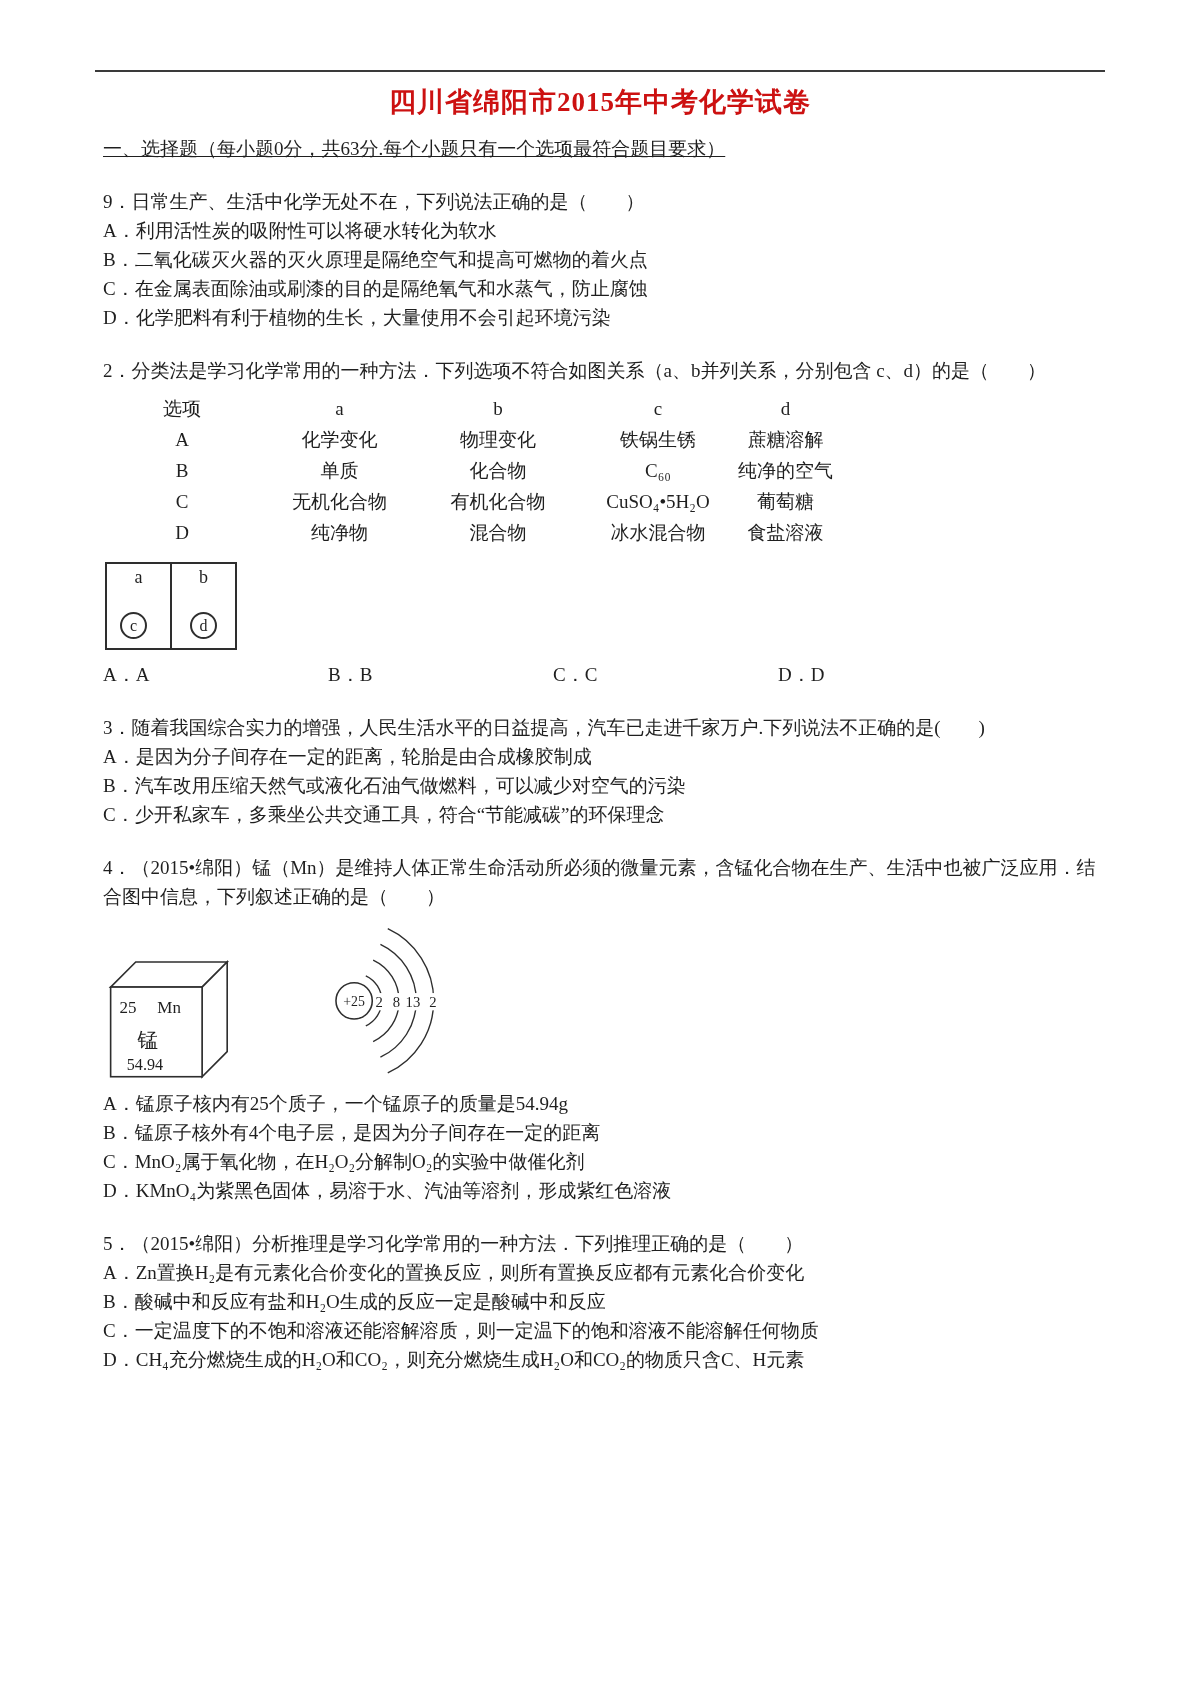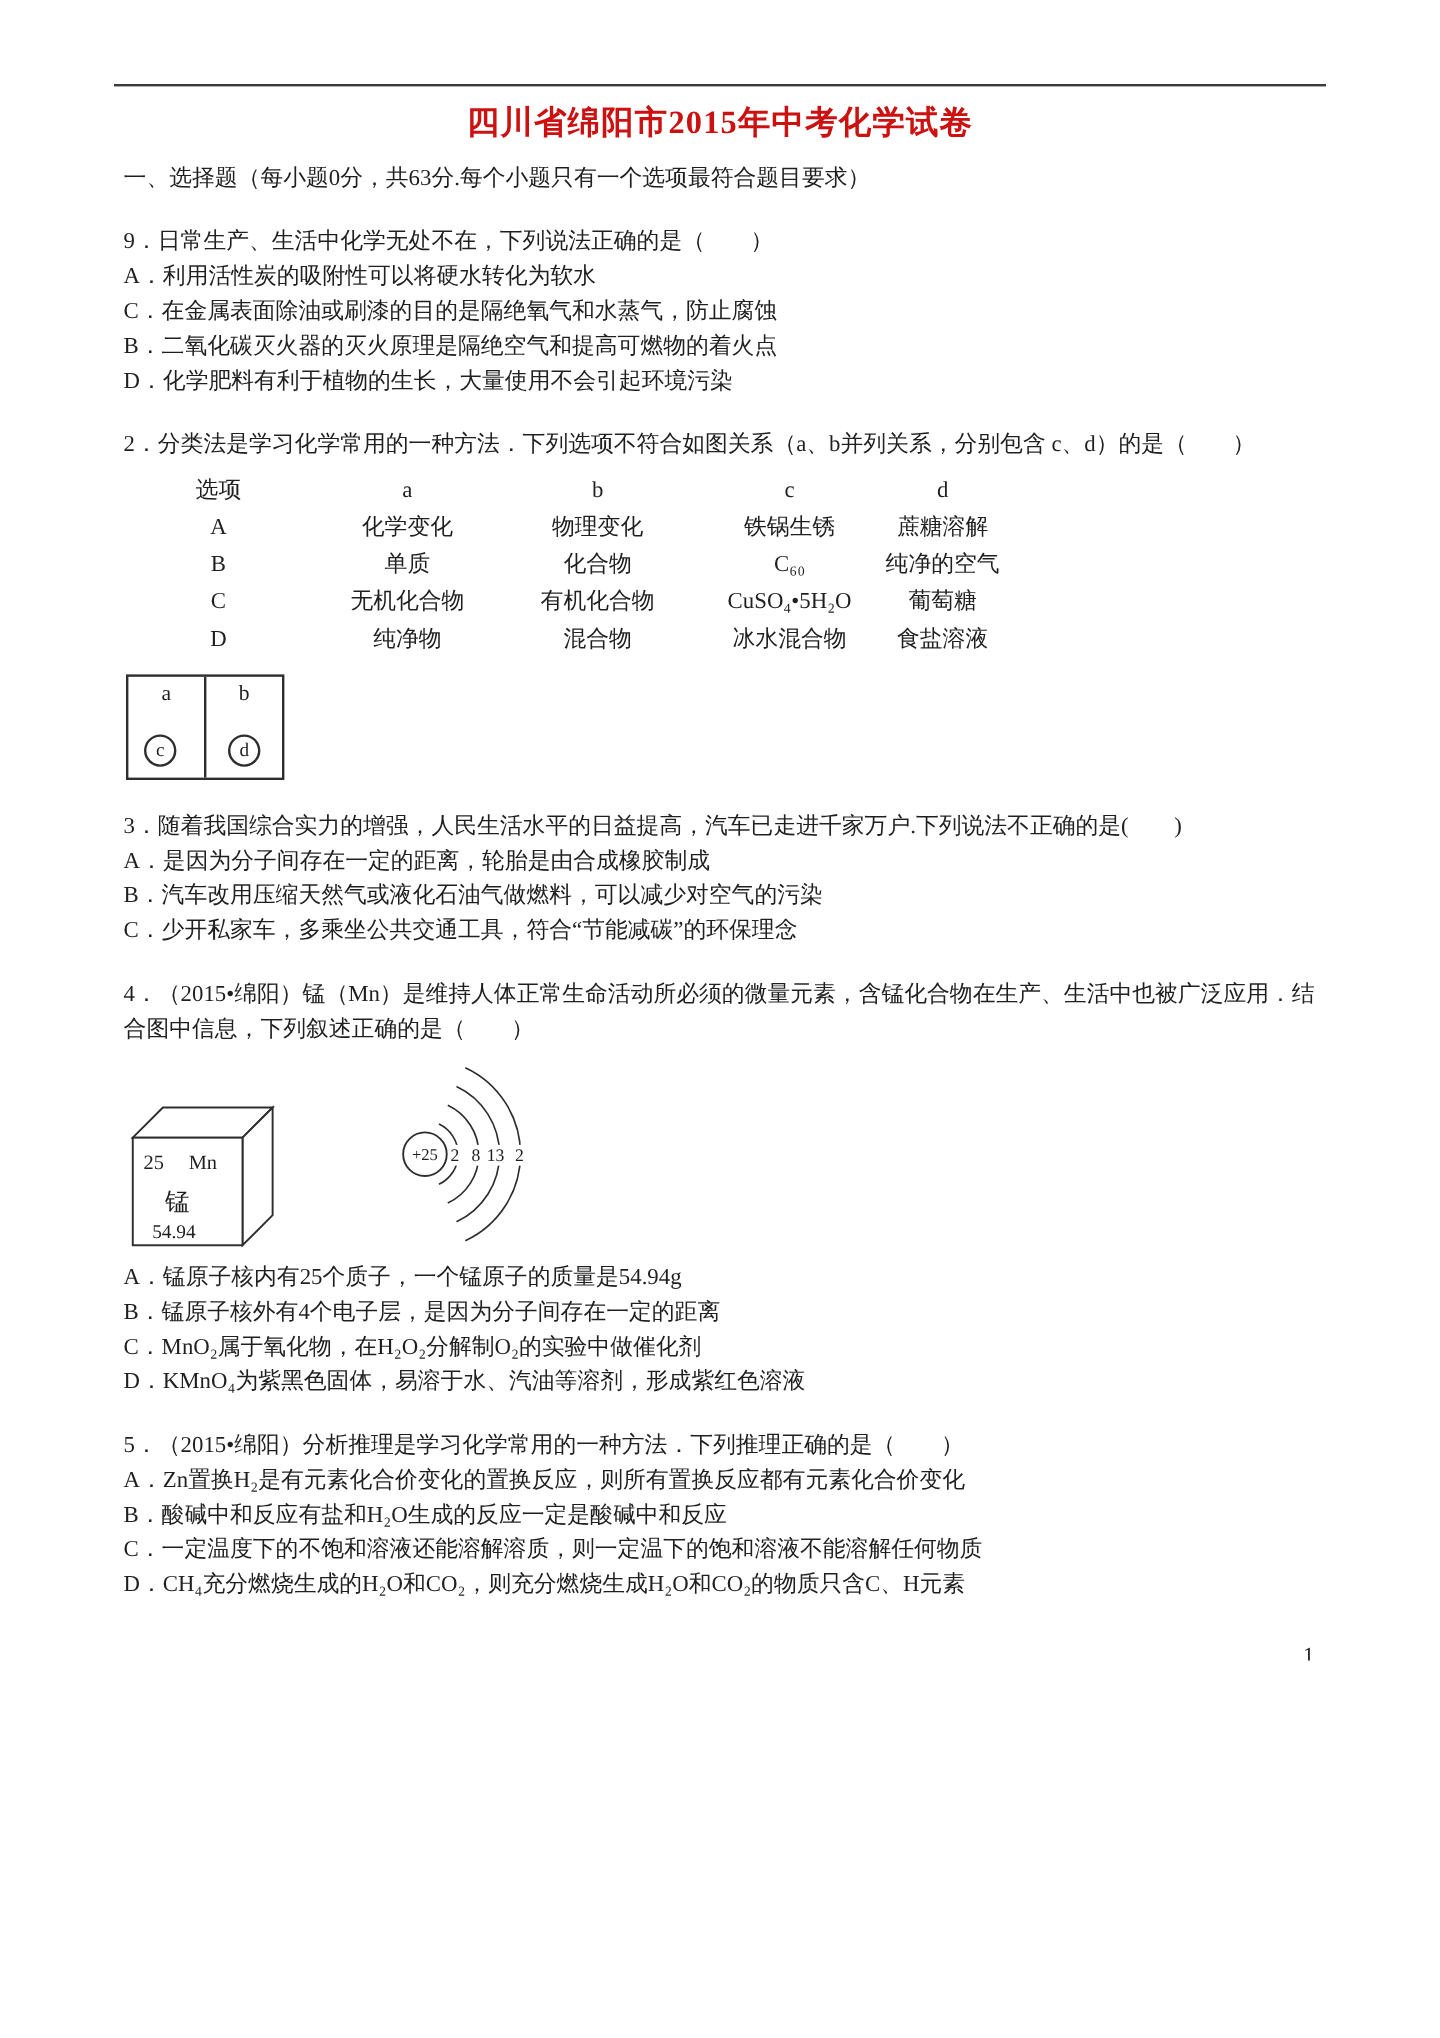--- a/index.html
+++ b/index.html
@@ -16,21 +16,21 @@
   }
   .top-rule { border:none; border-top:2px solid #3a3a3a; margin:0 -8px 0 -8px; }
   .title {
     margin:12px 0 14px 0;
     text-align:center;
     font-size:27px; font-weight:700;
     color:#cc1111;
     letter-spacing:1px;
   }
   .line { margin:0; font-size:19px; line-height:29px; }
-  .section-heading { margin-top:2px; }
+  .section-heading { margin-top:2px;text-decoration:underline; }
   .qblock { margin-top:24px; }
 
   
   .qtable { border-collapse:collapse; margin:8px 0 4px 0; font-size:19px; }
   .qtable td { padding:3px 0; line-height:25px;text-align:center; }
 
   
   .rel-box {
     width:132px; height:88px;
     border:2px solid #2e2e2e;
@@ -71,22 +71,22 @@
 
   <hr class="top-rule">
 
   <h1 class="title">四川省绵阳市2015年中考化学试卷</h1>
 
   <p class="line section-heading">一、选择题（每小题0分，共63分.每个小题只有一个选项最符合题目要求）</p>
 
   <div class="qblock">
     <p class="line">9．日常生产、生活中化学无处不在，下列说法正确的是（　　）</p>
     <p class="line">A．利用活性炭的吸附性可以将硬水转化为软水</p>
+    <p class="line">B．二氧化碳灭火器的灭火原理是隔绝空气和提高可燃物的着火点</p>
     <p class="line">C．在金属表面除油或刷漆的目的是隔绝氧气和水蒸气，防止腐蚀</p>
-    <p class="line">B．二氧化碳灭火器的灭火原理是隔绝空气和提高可燃物的着火点</p>
     <p class="line">D．化学肥料有利于植物的生长，大量使用不会引起环境污染</p>
   </div>
 
   <div class="qblock">
     <p class="line">2．分类法是学习化学常用的一种方法．下列选项不符合如图关系（a、b并列关系，分别包含 c、d）的是（　　）</p>
 
     <table class="qtable">
       <colgroup>
         <col style="width:158px">
           <col style="width:157px">
@@ -137,20 +137,26 @@
       <div class="rel-cell">
         <span class="rel-top-label">a</span>
         <span class="rel-circle">c</span>
       </div>
       <div class="rel-cell right">
         <span class="rel-top-label">b</span>
         <span class="rel-circle">d</span>
       </div>
     </div>
 
+    <div class="answer-row">
+      <span>A．A</span>
+      <span>B．B</span>
+      <span>C．C</span>
+      <span>D．D</span>
+    </div>
   </div>
 
   <div class="qblock">
     <p class="line">3．随着我国综合实力的增强，人民生活水平的日益提高，汽车已走进千家万户.下列说法不正确的是(　　)</p>
     <p class="line">A．是因为分子间存在一定的距离，轮胎是由合成橡胶制成</p>
     <p class="line">B．汽车改用压缩天然气或液化石油气做燃料，可以减少对空气的污染</p>
     <p class="line">C．少开私家车，多乘坐公共交通工具，符合“节能减碳”的环保理念</p>
   </div>
 
   <div class="qblock">

